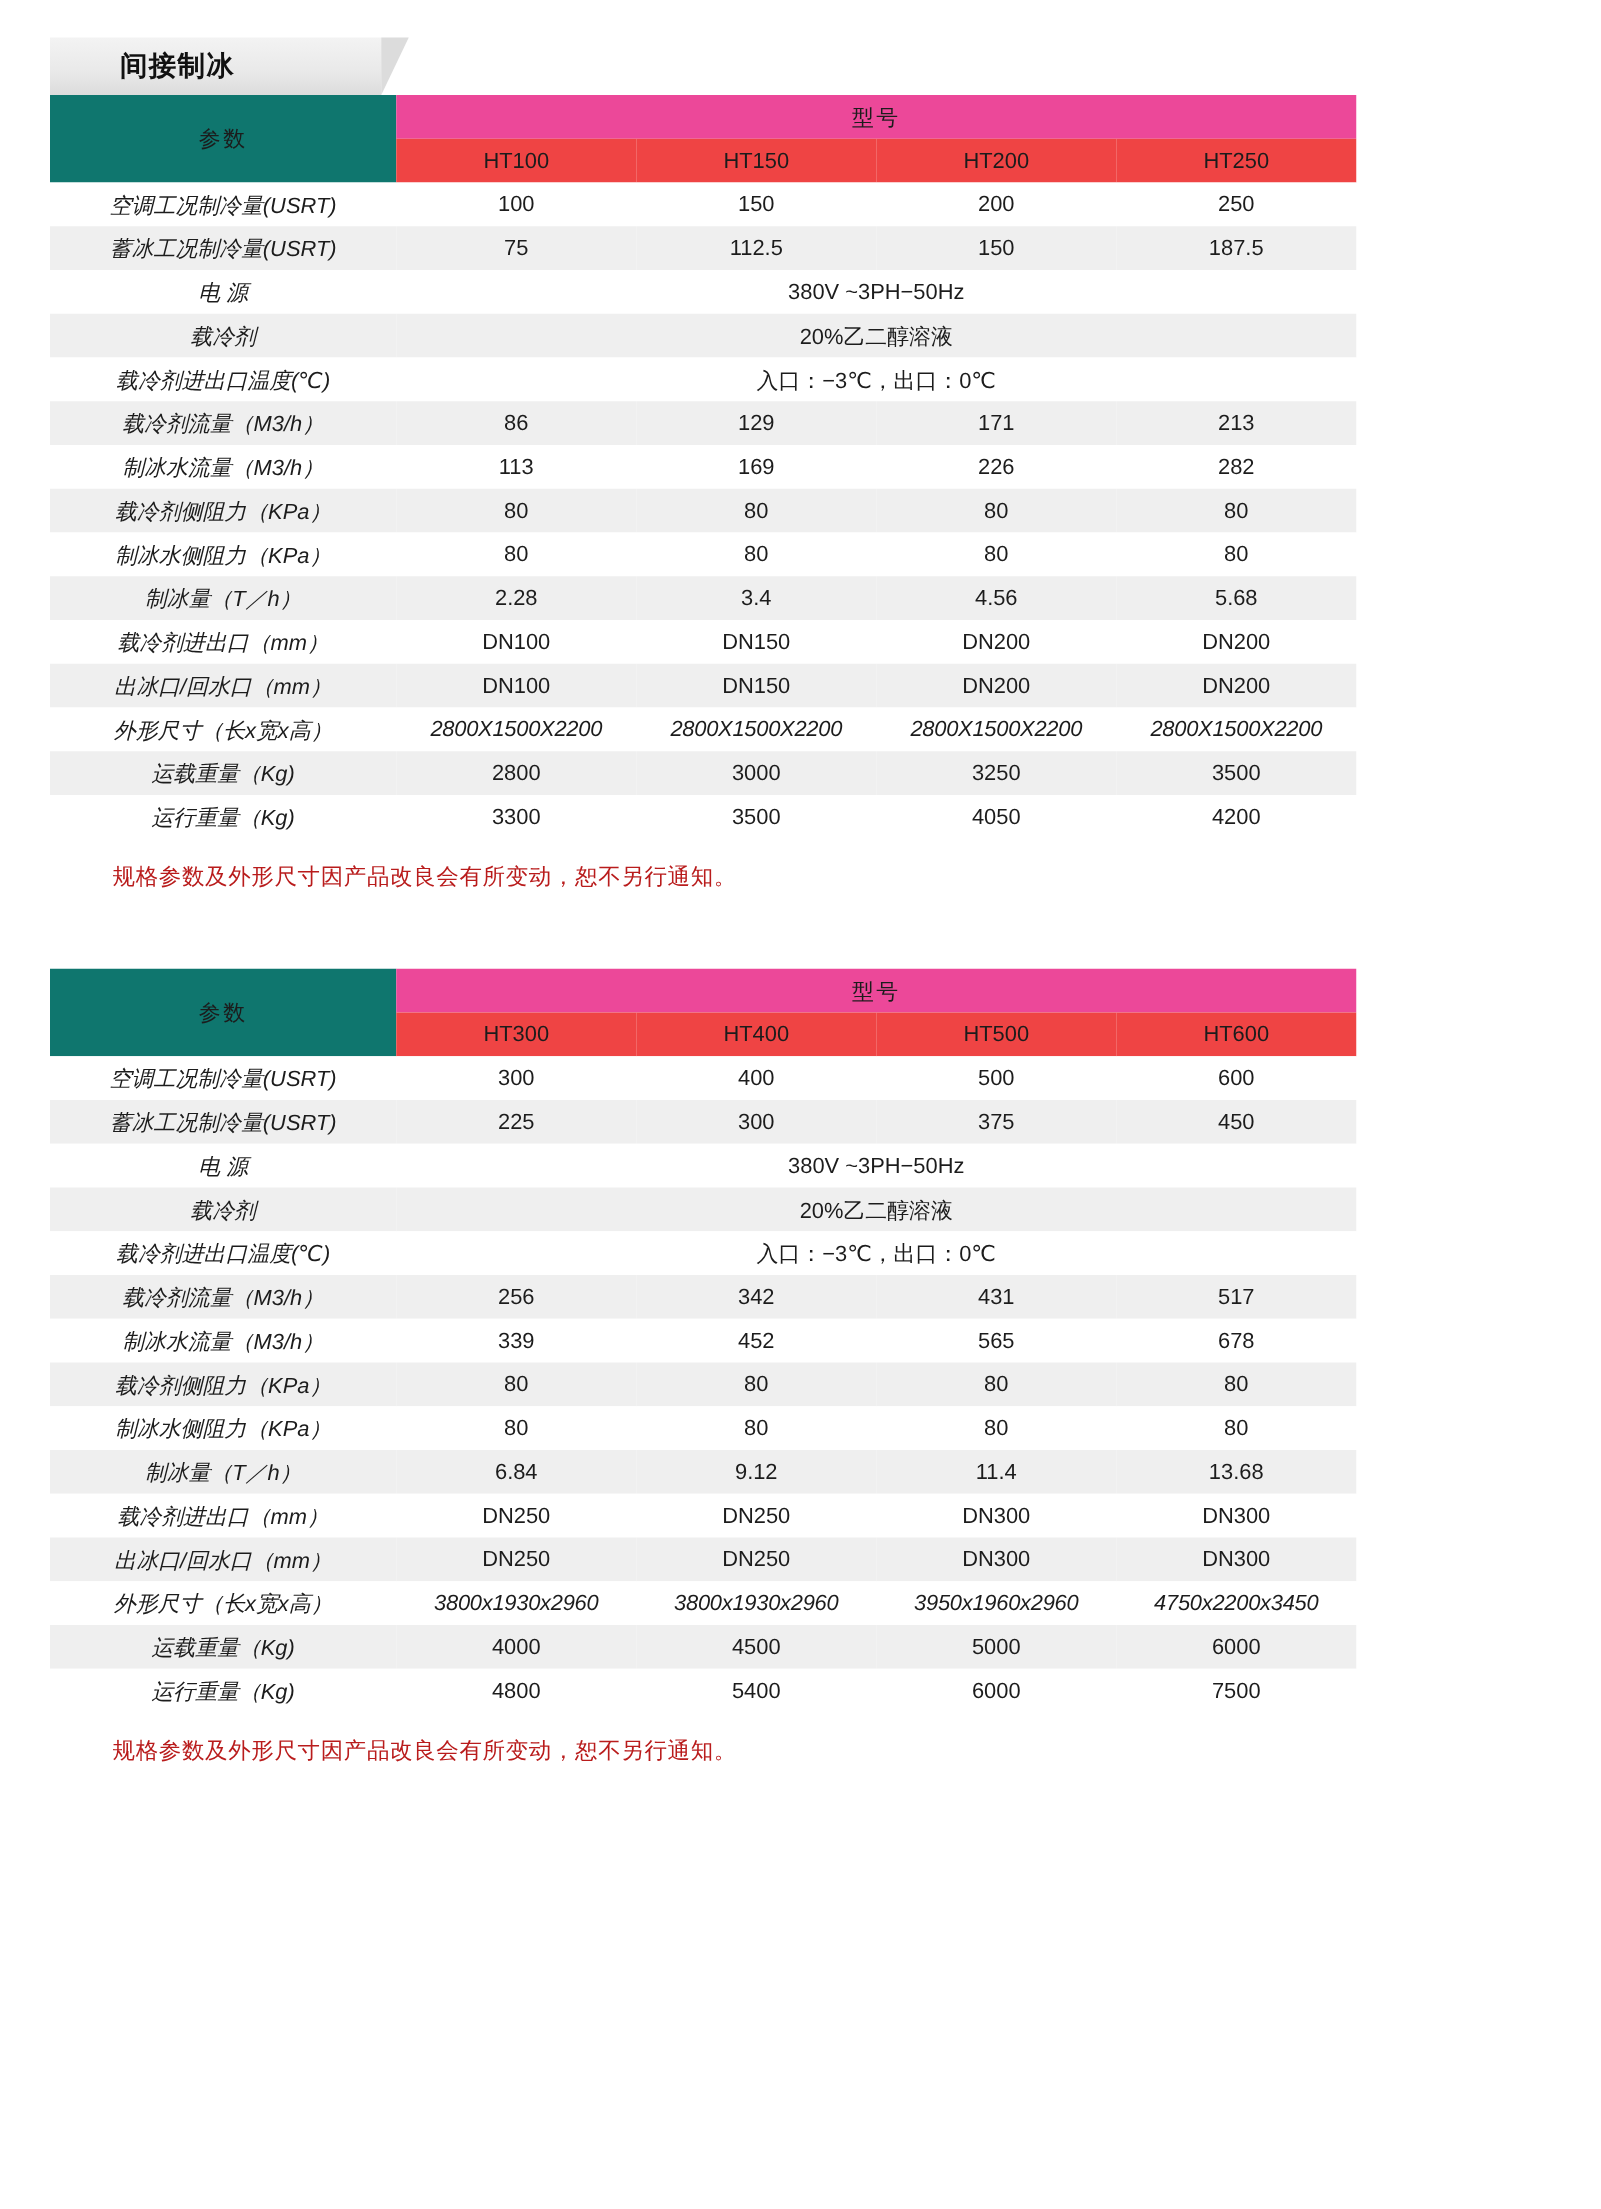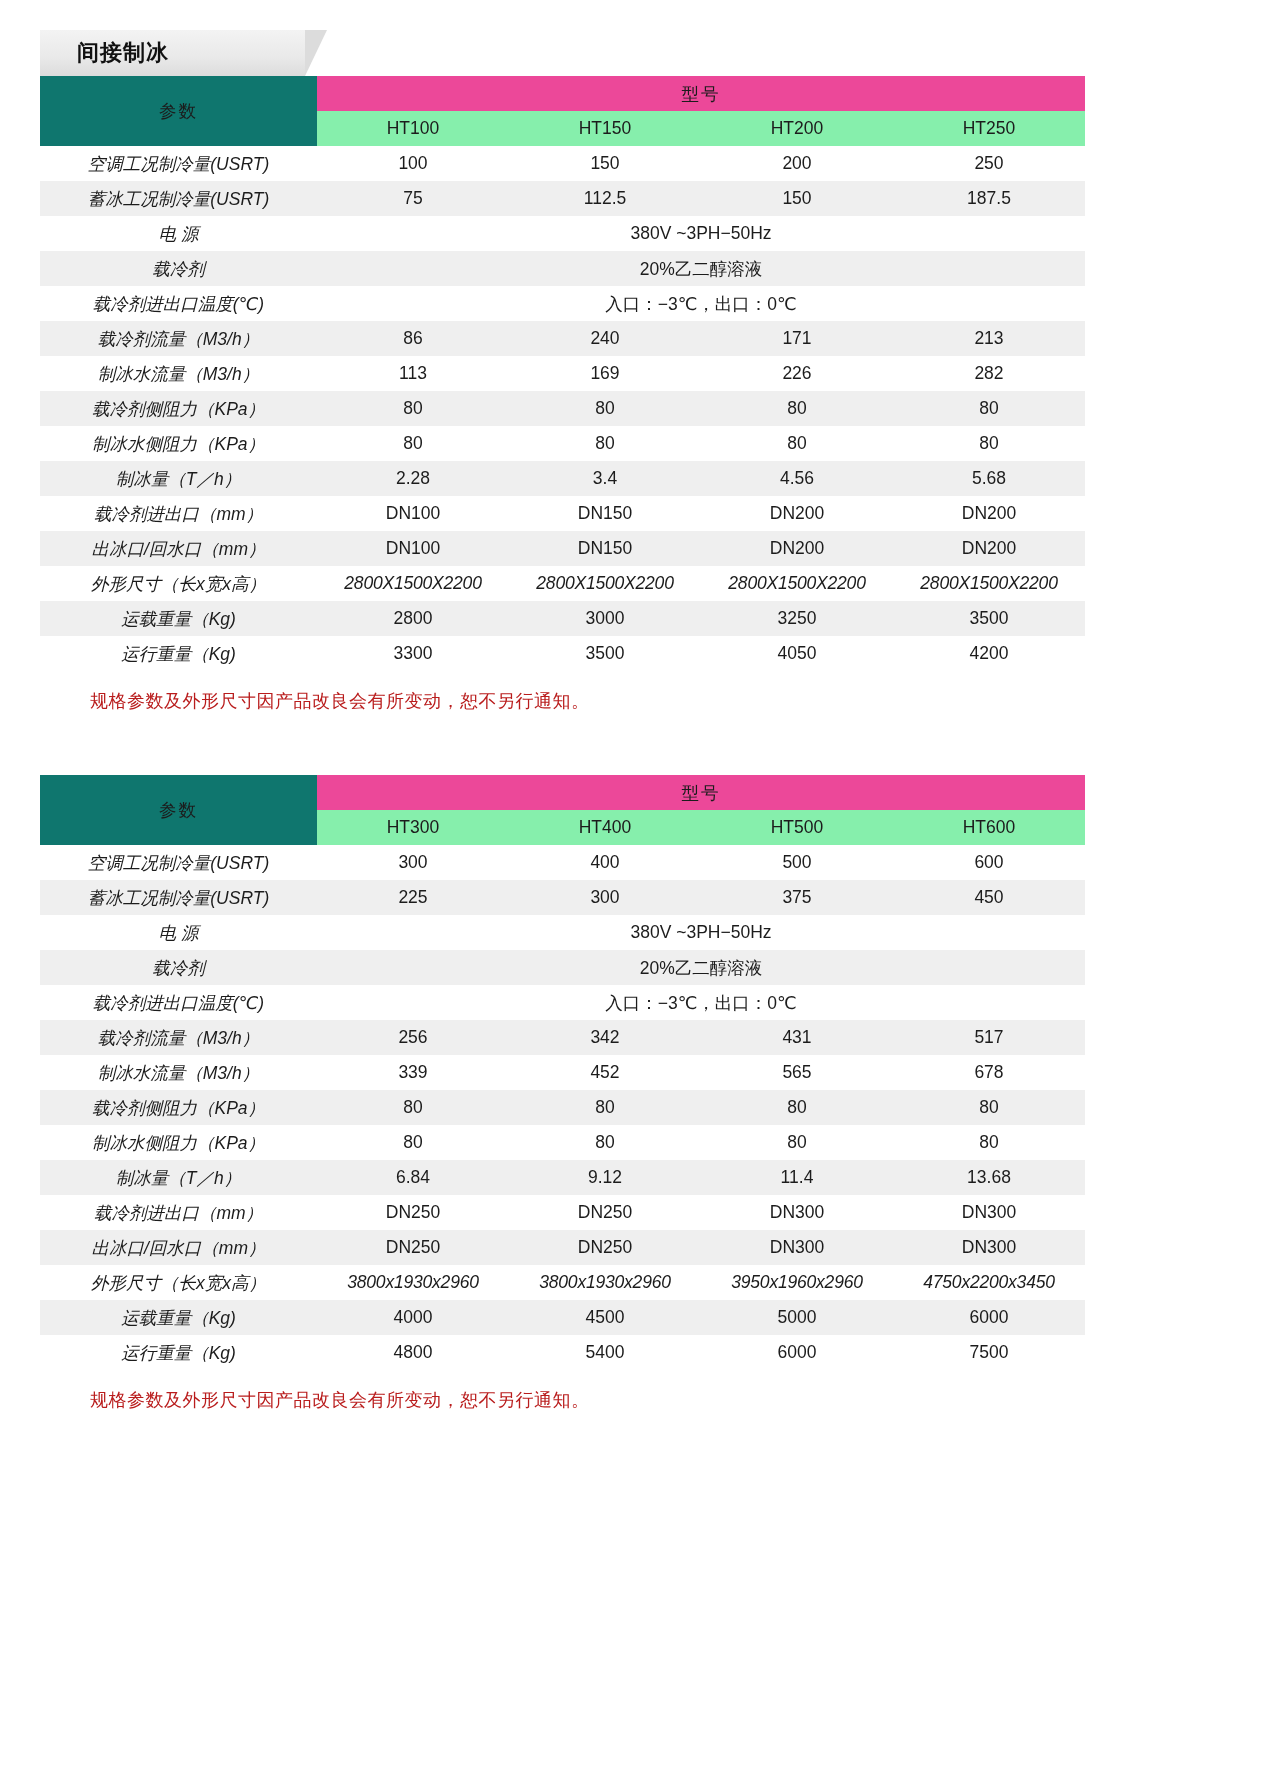--- a/index.html
+++ b/index.html
@@ -29,21 +29,21 @@
     width: 265px;
     height: 46px;
     background: linear-gradient(to bottom, #f3f3f3 0%, #e9e9e9 60%, #dcdcdc 100%);
     display: flex;
     align-items: center;
   }
   .title-tab .label {
     font-size: 22px;
     font-weight: bold;
     letter-spacing: 1px;
-    padding-left: 37px;
+    padding-left: 56px;
     color: #111;
   }
   .title-tab:after {
     content: "";
     position: absolute;
     right: -22px;
     top: 0;
     width: 0;
     height: 0;
     border-left: 22px solid #dcdcdc;
@@ -84,21 +84,21 @@
     height: 50px;
     letter-spacing: 2px;
   }
   .head-param {
     background: #0f766e;
     font-size: 19px;
     font-weight: bold;
     letter-spacing: 2px;
   }
   .head-modelname {
-    background: #86efac;
+    background: #ef4444;
     font-size: 18.5px;
     height: 42px;
   }
   td.pname {
     font-size: 17.5px;
     text-align: center;
     font-style: italic;
   }
   td.small {
     font-size: 16.5px;
@@ -173,21 +173,21 @@
             <td class="pname sh-light">载冷剂</td>
             <td class="wide-span sh-light" colspan="4">20%乙二醇溶液</td>
           </tr>
           <tr>
             <td class="pname sh-white">载冷剂进出口温度(℃)</td>
             <td class="wide-span sh-white" colspan="4">入口：−3℃，出口：0℃</td>
           </tr>
           <tr>
             <td class="pname sh-light">载冷剂流量（M3/h）</td>
             <td class="sh-light">86</td>
-            <td class="sh-light">240</td>
+            <td class="sh-light">129</td>
             <td class="sh-light">171</td>
             <td class="sh-light">213</td>
           </tr>
           <tr>
             <td class="pname sh-white">制冰水流量（M3/h）</td>
             <td class="sh-white">113</td>
             <td class="sh-white">169</td>
             <td class="sh-white">226</td>
             <td class="sh-white">282</td>
           </tr>

